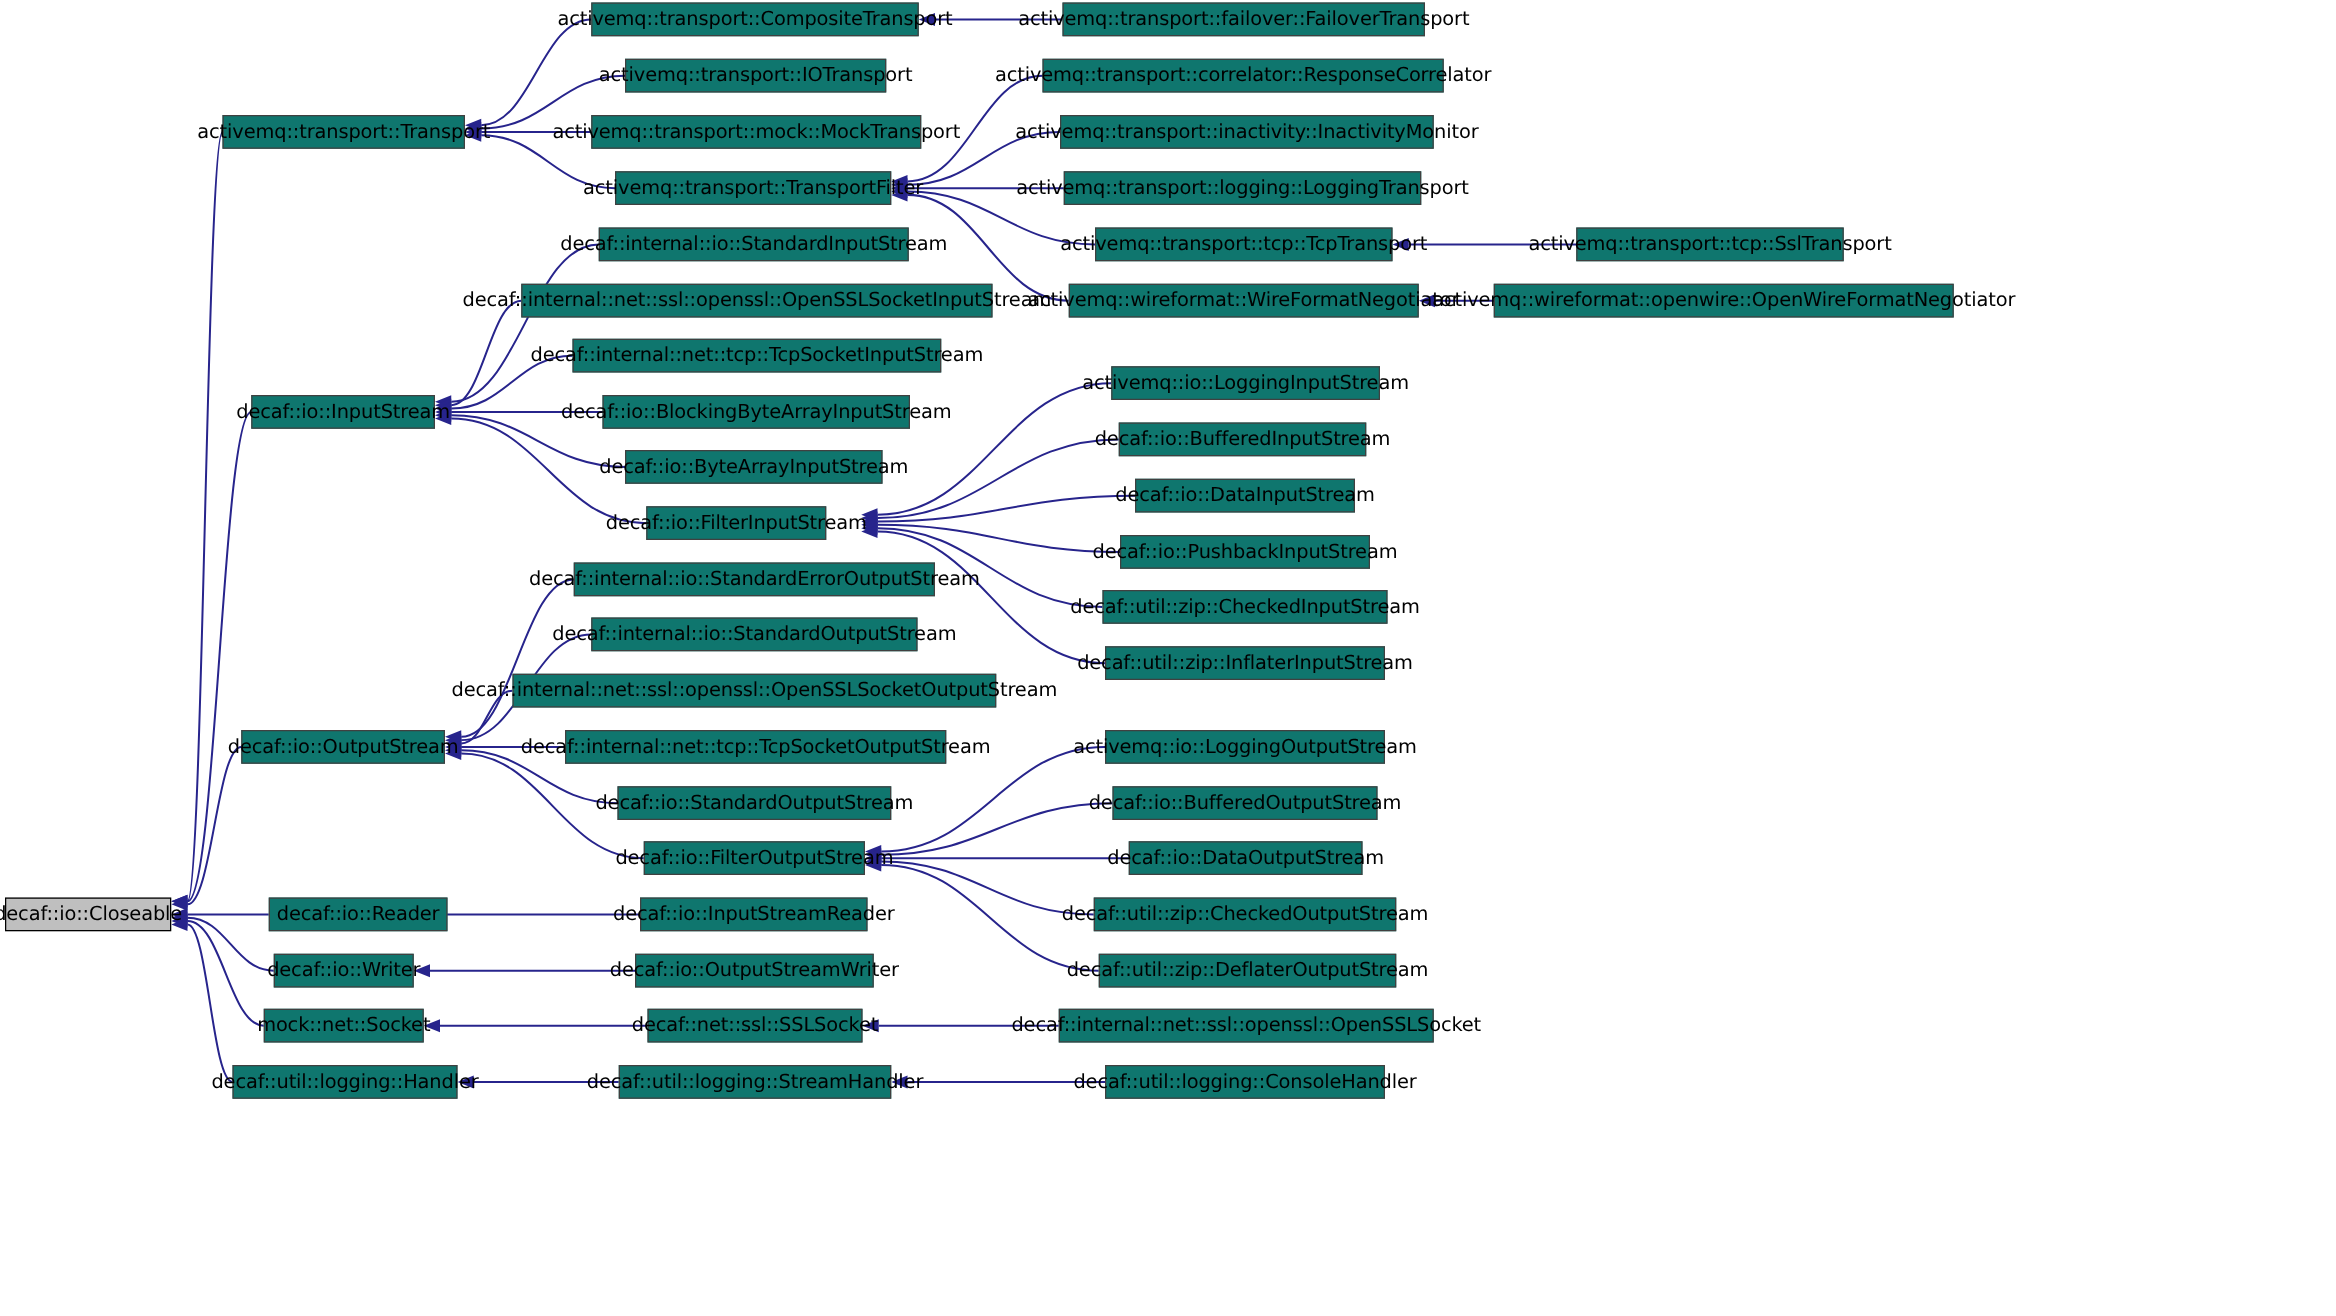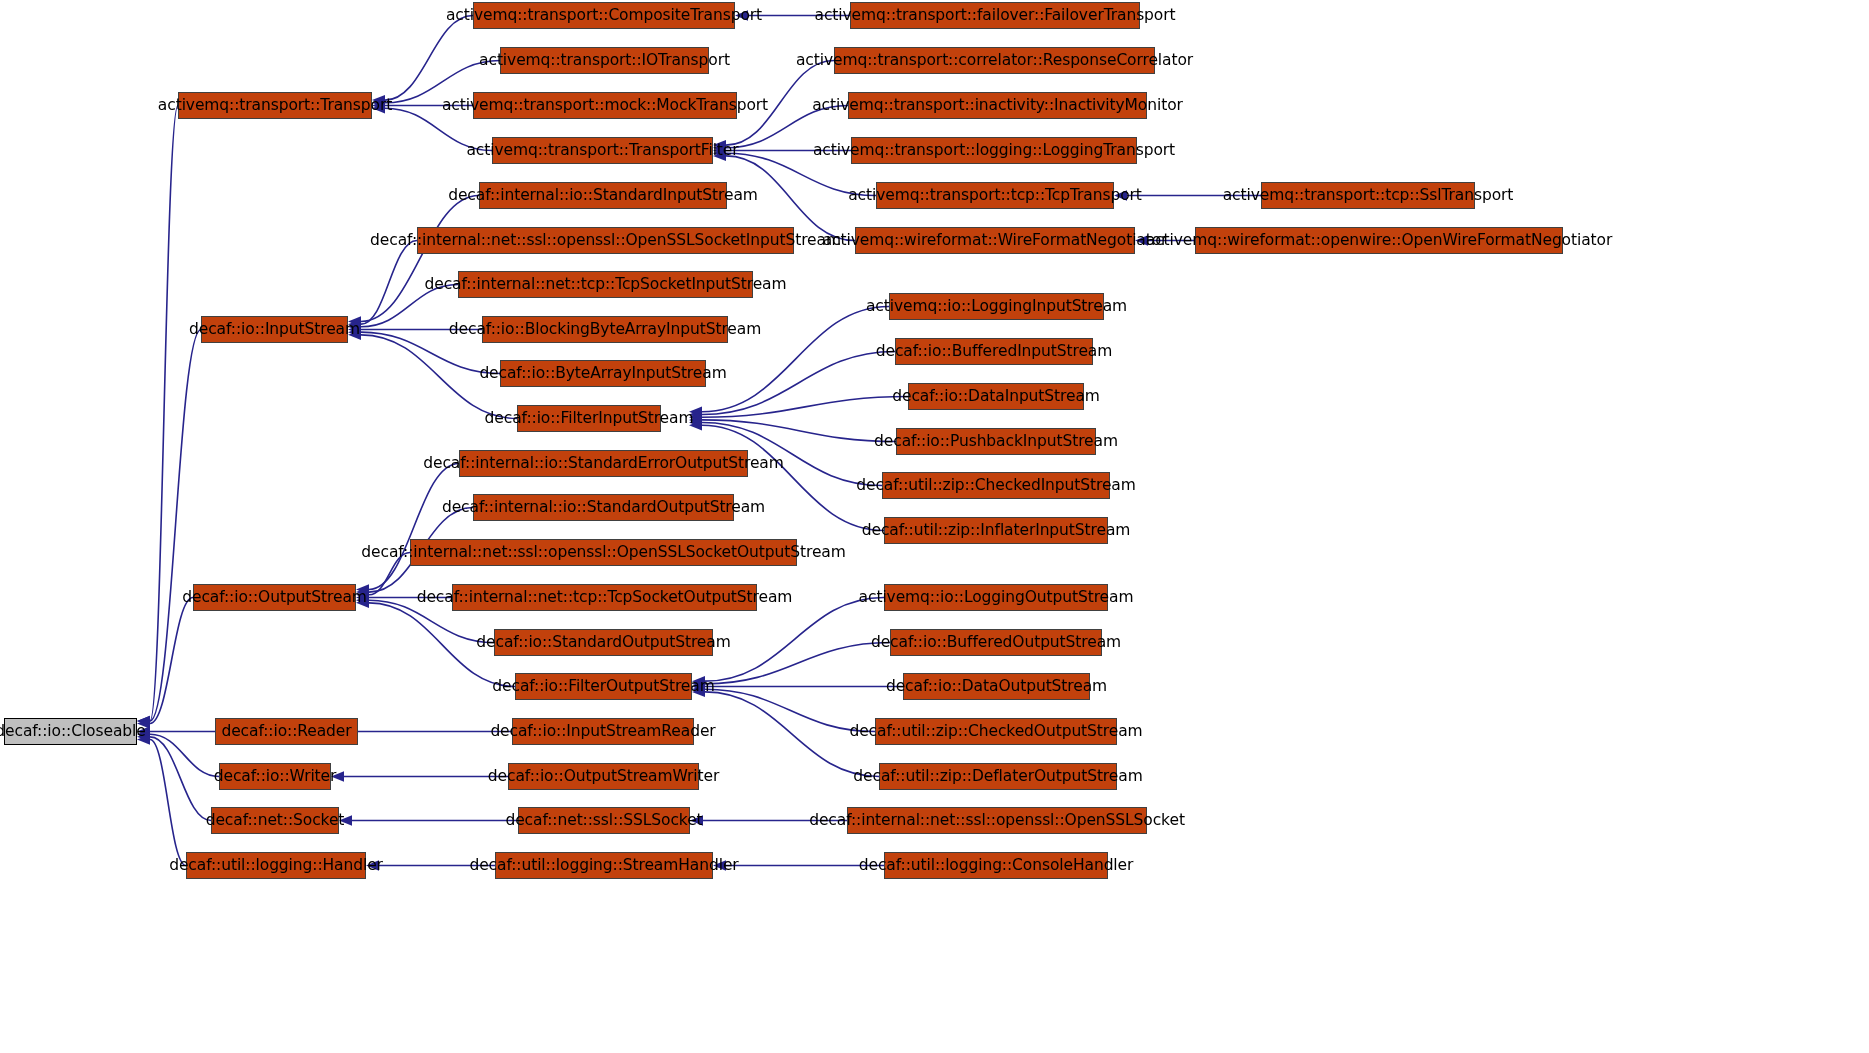--- a/index.html
+++ b/index.html
@@ -12,21 +12,21 @@
     width: 1869px;
     height: 1053px;
     background: #ffffff;
     overflow: hidden;
     font-family: "DejaVu Sans", "Liberation Sans", sans-serif;
   }
   .node {
     position: absolute;
     box-sizing: border-box;
     border: 1px solid #404040;
-    background: #c2410c;
+    background: #0f766e;
     color: #000000;
     font-size: 15.5px;
     line-height: 1;
     display: flex;
     align-items: center;
     justify-content: center;
     white-space: nowrap;
     height: 27px;
     padding: 0 7px;
     letter-spacing: -0.1px;
@@ -192,20 +192,20 @@
       <div class="node" style="left: 890px; top: 629px; width: 212px;">decaf::io::BufferedOutputStream</div>
       <div class="node" style="left: 515px; top: 673px; width: 177px;">decaf::io::FilterOutputStream</div>
       <div class="node" style="left: 903px; top: 673px; width: 187px;">decaf::io::DataOutputStream</div>
       <div class="node root" style="left: 4px; top: 718px; width: 133px;">decaf::io::Closeable</div>
       <div class="node" style="left: 215px; top: 718px; width: 143px;">decaf::io::Reader</div>
       <div class="node" style="left: 512px; top: 718px; width: 182px;">decaf::io::InputStreamReader</div>
       <div class="node" style="left: 875px; top: 718px; width: 242px;">decaf::util::zip::CheckedOutputStream</div>
       <div class="node" style="left: 219px; top: 763px; width: 112px;">decaf::io::Writer</div>
       <div class="node" style="left: 508px; top: 763px; width: 191px;">decaf::io::OutputStreamWriter</div>
       <div class="node" style="left: 879px; top: 763px; width: 238px;">decaf::util::zip::DeflaterOutputStream</div>
-      <div class="node" style="left: 211px; top: 807px; width: 128px;">decaf::net::Socket</div>
+      <div class="node" style="left: 211px; top: 807px; width: 128px;">mock::net::Socket</div>
       <div class="node" style="left: 518px; top: 807px; width: 172px;">decaf::net::ssl::SSLSocket</div>
       <div class="node" style="left: 847px; top: 807px; width: 300px;">decaf::internal::net::ssl::openssl::OpenSSLSocket</div>
       <div class="node" style="left: 186px; top: 852px; width: 180px;">decaf::util::logging::Handler</div>
       <div class="node" style="left: 495px; top: 852px; width: 218px;">decaf::util::logging::StreamHandler</div>
       <div class="node" style="left: 884px; top: 852px; width: 224px;">decaf::util::logging::ConsoleHandler</div>
     </div>
 </div>
 
 </body></html>

